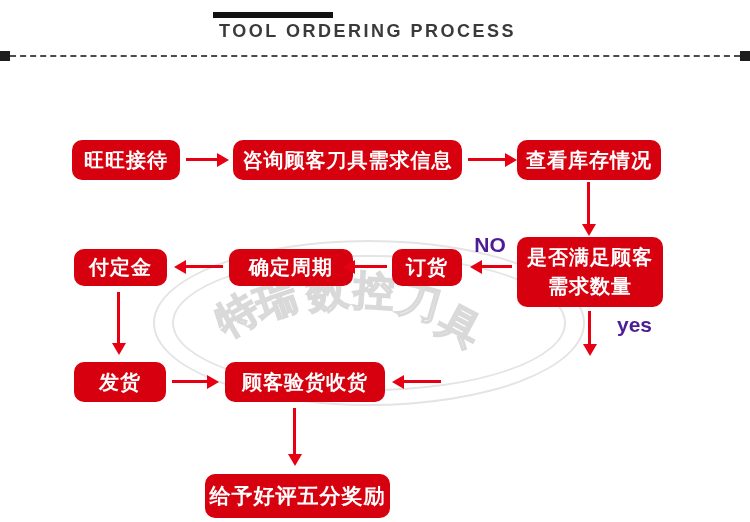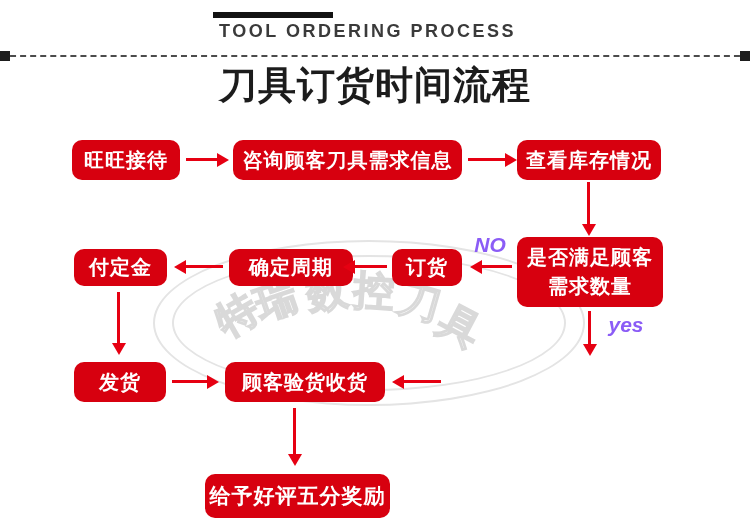--- a/index.html
+++ b/index.html
@@ -54,36 +54,35 @@
   }
   .ar-left::after {
     content:""; position:absolute; left:-12px; top:50%; transform:translateY(-50%);
     border-right:12px solid #e60012; border-top:7px solid transparent; border-bottom:7px solid transparent;
   }
   .ar-down::after {
     content:""; position:absolute; bottom:-12px; left:50%; transform:translateX(-50%);
     border-top:12px solid #e60012; border-left:7px solid transparent; border-right:7px solid transparent;
   }
   .edge-label {
-    position:absolute; z-index:2; color:#8b5cf6; font-size:21px; font-weight:bold;
-    font-style:italic; text-align:center;
+    position:absolute; z-index:2; color:#4c1d95; font-size:21px; font-weight:bold;
+    text-align:center;
   }
 </style>
 </head>
 <body>
 
 <div class="stage">
 
   <div class="topbar"></div>
   <div class="eyebrow">TOOL ORDERING PROCESS</div>
   <div class="rule">
     <span class="sq sq-l"></span>
     <span class="sq sq-r"></span>
   </div>
-  <h1 class="title">刀具订货时间流程</h1>
 
   <div class="wm">
     <div class="wm-e wm-e1"></div>
     <div class="wm-e wm-e2"></div>
     <span class="wm-c" style="left:215px;top:281px;transform:rotate(-30deg)">特</span>
     <span class="wm-c" style="left:254px;top:266px;transform:rotate(-19deg)">瑞</span>
     <span class="wm-c" style="left:305px;top:258px;transform:rotate(-8deg)">数</span>
     <span class="wm-c" style="left:352px;top:257px;transform:rotate(4deg)">控</span>
     <span class="wm-c" style="left:398px;top:268px;transform:rotate(16deg)">刀</span>
     <span class="wm-c" style="left:438px;top:292px;transform:rotate(28deg)">具</span>
@@ -112,15 +111,15 @@
   <div class="ar ar-h ar-left" style="left:482px;top:253px;width:30px"></div>
   <div class="ar ar-h ar-left" style="left:355px;top:253px;width:32px"></div>
   <div class="ar ar-h ar-left" style="left:186px;top:253px;width:37px"></div>
   <div class="ar ar-v ar-down" style="left:117px;top:280px;height:51px"></div>
   <div class="ar ar-v ar-down" style="left:588px;top:299px;height:33px"></div>
   <div class="ar ar-h ar-right" style="left:172px;top:368px;width:35px"></div>
   <div class="ar ar-h ar-left" style="left:404px;top:368px;width:37px"></div>
   <div class="ar ar-v ar-down" style="left:293px;top:396px;height:46px"></div>
 
   <div class="edge-label" style="left:464px;top:221px;width:52px">NO</div>
-  <div class="edge-label" style="left:600px;top:301px;width:52px;text-align:center">yes</div>
+  <div class="edge-label" style="left:600px;top:301px;width:52px;text-align:right">yes</div>
 
 </div>
 
 </body></html>

